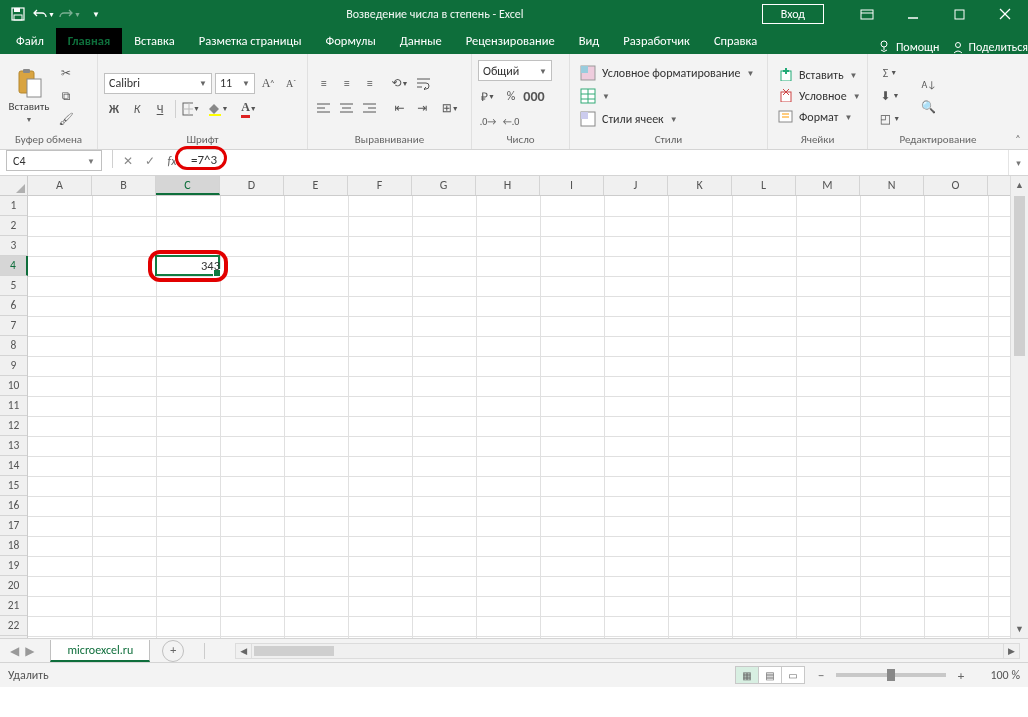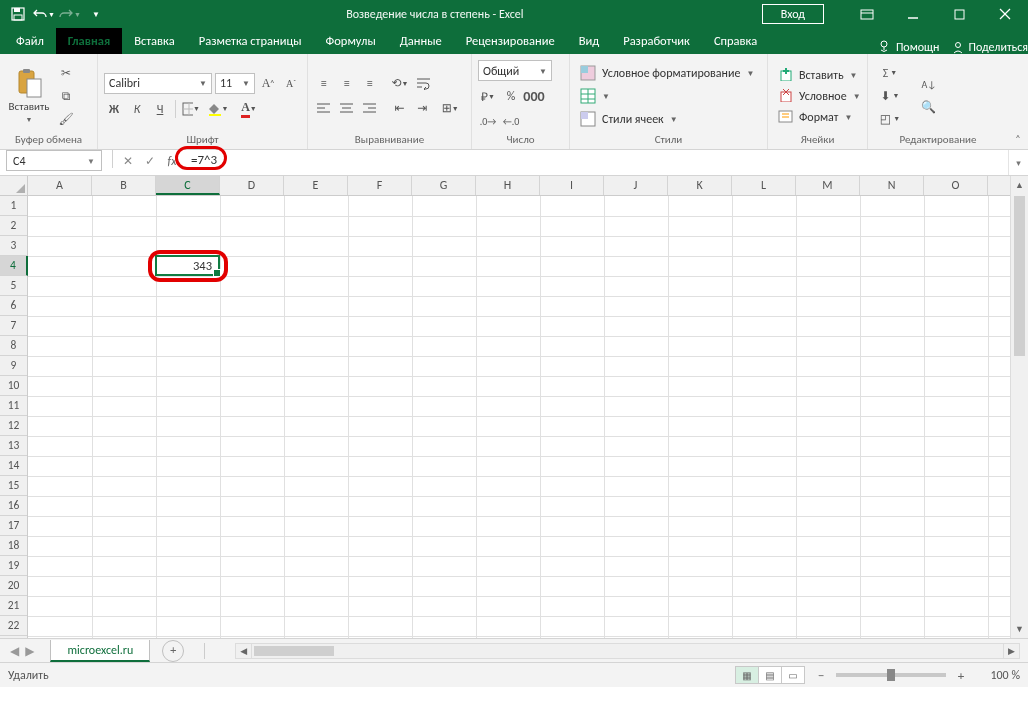--- a/index.html
+++ b/index.html
@@ -492,21 +492,21 @@
       <div class="gridline-h" style="top: 280px;"></div>
       <div class="gridline-h" style="top: 300px;"></div>
       <div class="gridline-h" style="top: 320px;"></div>
       <div class="gridline-h" style="top: 340px;"></div>
       <div class="gridline-h" style="top: 360px;"></div>
       <div class="gridline-h" style="top: 380px;"></div>
       <div class="gridline-h" style="top: 400px;"></div>
       <div class="gridline-h" style="top: 420px;"></div>
       <div class="gridline-h" style="top: 440px;"></div>
       <div class="sel-cell" id="selcell" style="left: 127px; top: 59px; width: 65px; height: 21px;"></div>
-      <div class="cell-val" id="cellval" style="left: 124px; top: 60px; width: 64px; height: 20px;">343</div>
+      <div class="cell-val" id="cellval" style="left: 132px; top: 60px; width: 64px; height: 20px;">343</div>
       <div class="red-cell-oval" id="redcell" style="left: 120px; top: 54px; width: 80px; height: 32px;"></div>
     </div>
   <div class="vscroll">
     <div class="arrow">▲</div>
     <div class="thumb"></div>
     <div class="arrow" style="position:absolute;bottom:0;width:100%">▼</div>
   </div>
 </div>
 
 <div class="sheetbar">

